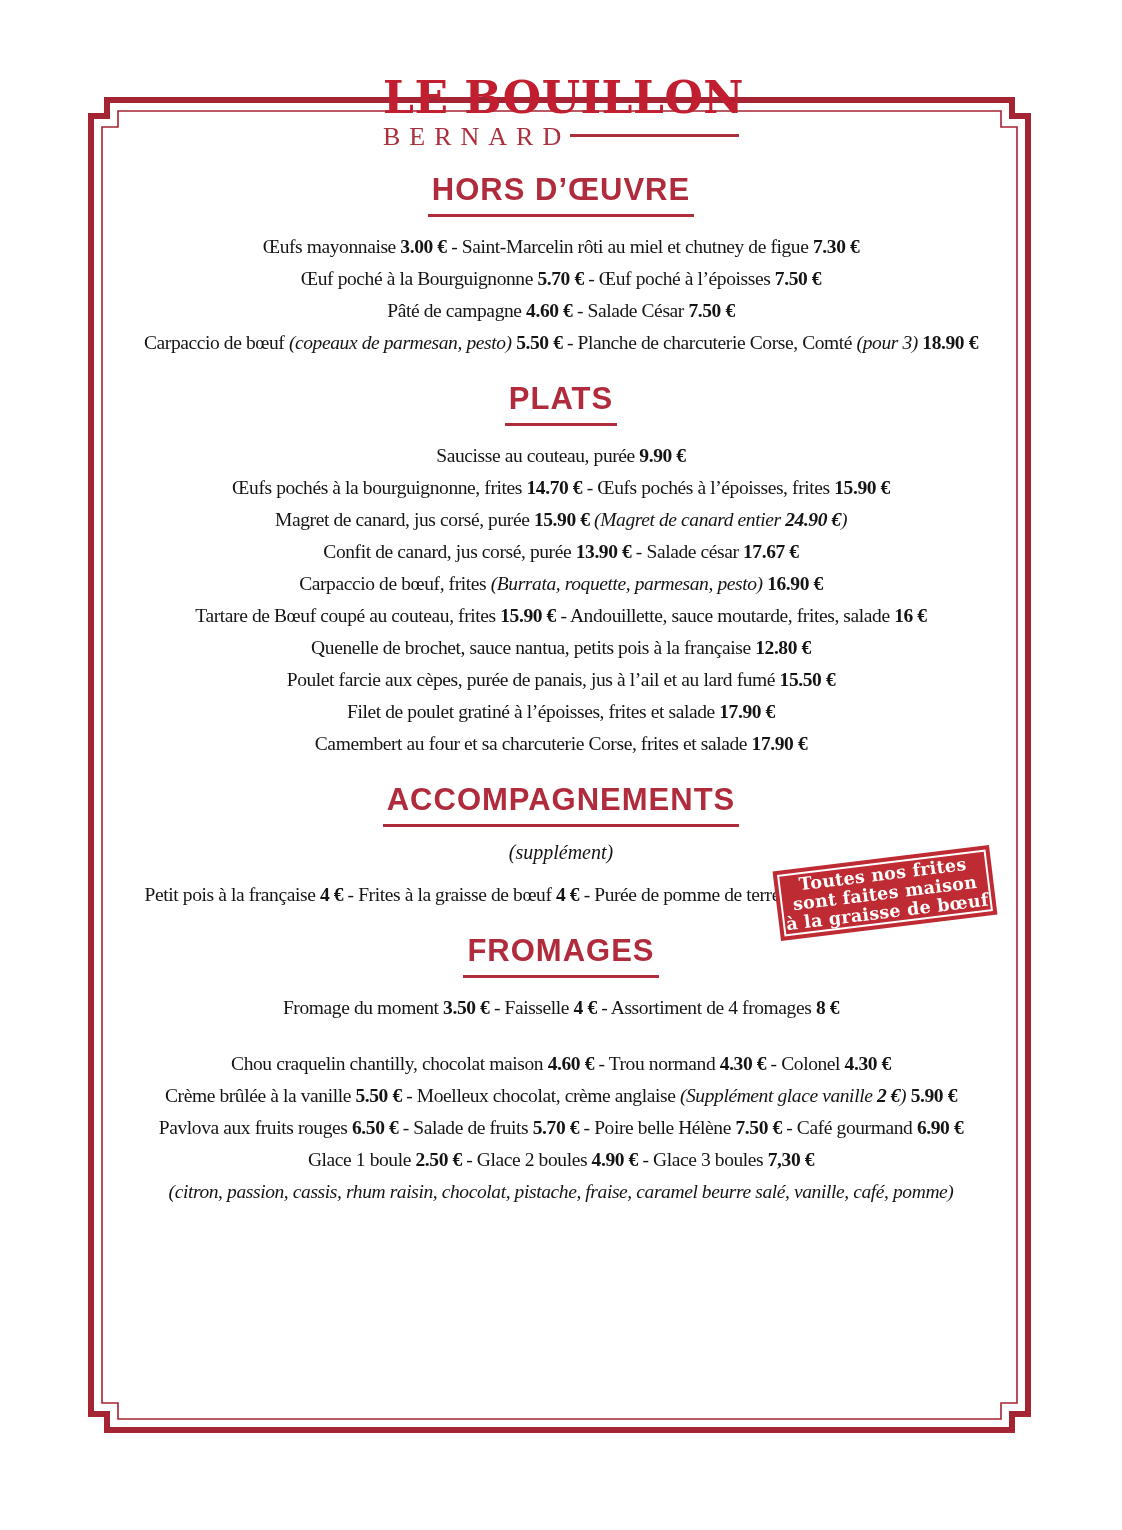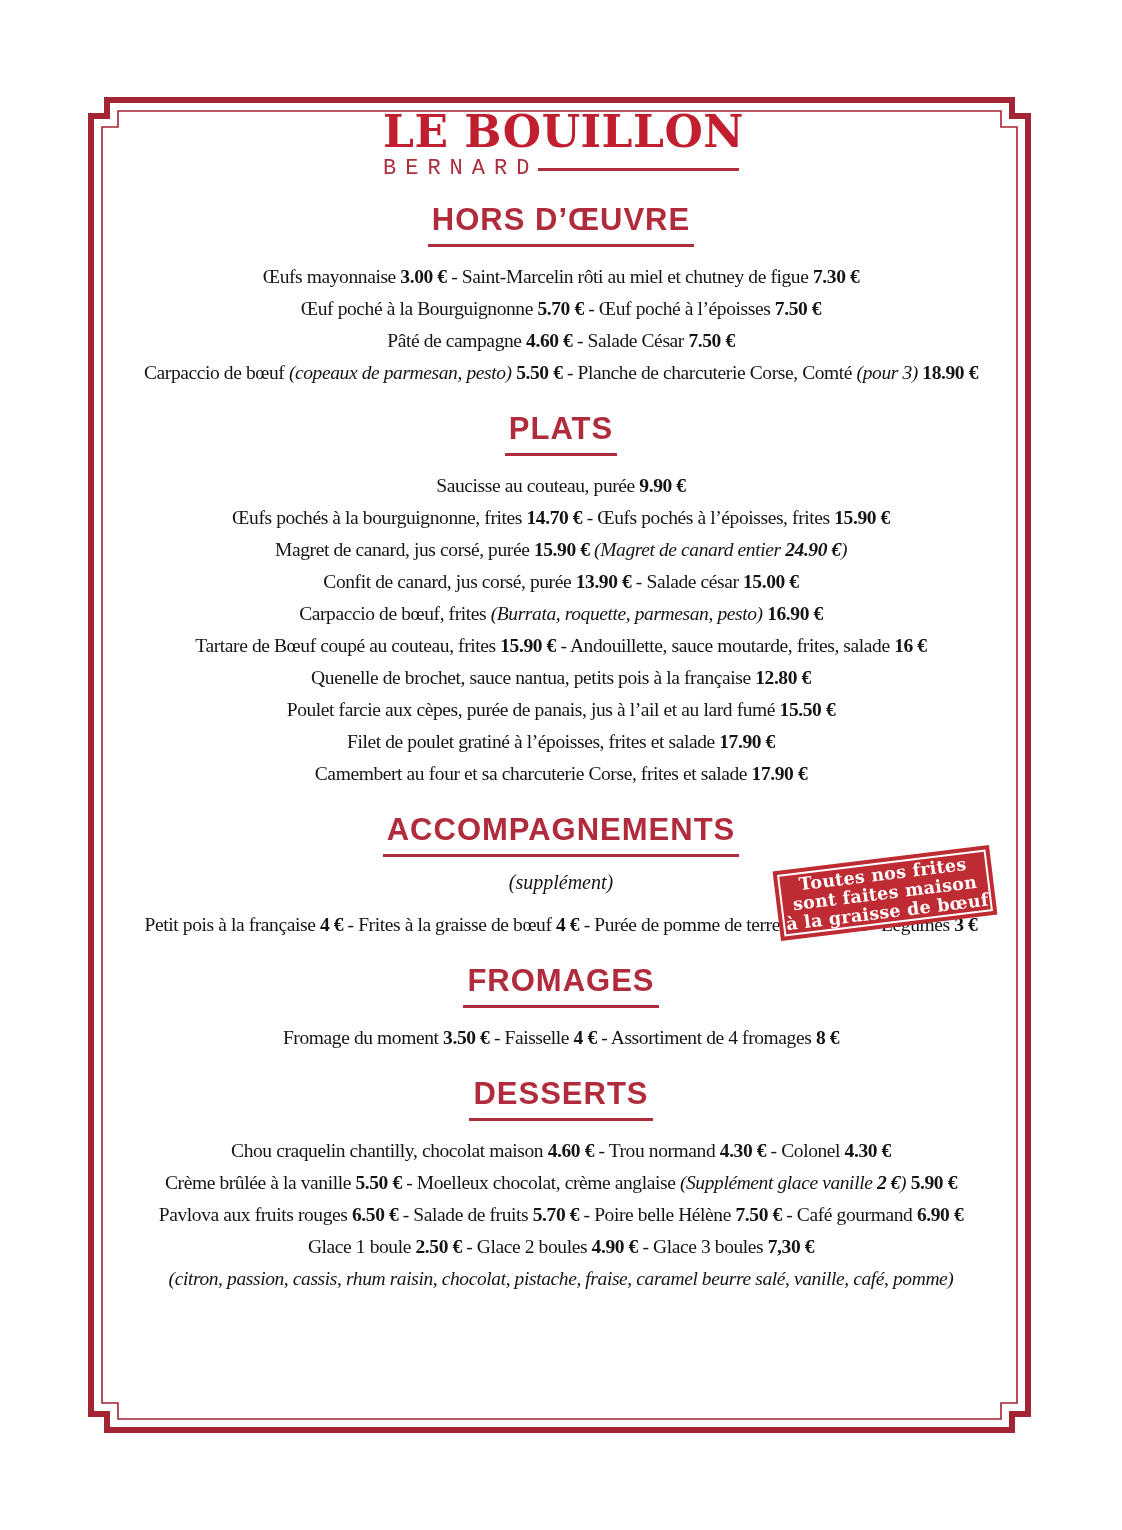--- a/index.html
+++ b/index.html
@@ -10,30 +10,30 @@
     --stamp-red:#be2b33;
     --stamp-text:#ffffff;
     --ink:#141414;
   }
   html,body{margin:0;padding:0;background:#ffffff;}
   .page{
     position:relative;width:1122px;height:1530px;background:#ffffff;
     font-family:"Liberation Serif",serif;overflow:hidden;margin:0 auto;
   }
   .frame{position:absolute;left:0;top:0;width:1122px;height:1530px;pointer-events:none;}
-  .content{position:absolute;left:0;top:0;right:0;bottom:0;padding-top:109px;text-align:center;}
+  .content{position:absolute;left:0;top:0;right:0;bottom:0;padding-top:75px;text-align:center;}
   
   .logo{width:356px;margin:0 auto;text-align:left;}
   .logo-title{
     font-family:"DejaVu Serif",serif;font-weight:bold;font-size:44px;line-height:1.05;
     color:var(--logo-red);letter-spacing:.5px;white-space:nowrap;
   }
   .logo-sub{display:flex;align-items:flex-start;margin-top:3px;}
   .logo-sub-text{
-    font-family:Liberation Mono, monospace;font-size:22px;letter-spacing:9px;
+    font-family:Liberation Serif, serif;font-size:26px;letter-spacing:9px;
     color:var(--subtitle-red);line-height:1;white-space:nowrap;
   }
   .logo-rule{flex:1;height:3px;background:var(--subtitle-red);margin-top:10px;}
   
   .section{margin-top:24px;position:relative;}
   .section-title{
     display:inline-block;font-family:"Liberation Sans",sans-serif;font-weight:bold;
     font-size:31px;letter-spacing:1px;color:var(--accent);
     padding:0 4px 9px 4px;border-bottom:3px solid var(--accent);line-height:1;
   }
@@ -89,21 +89,21 @@
           <p class="item"><span>Carpaccio de bœuf </span><span style="font-style: italic;">(copeaux de parmesan, pesto) </span><span style="font-weight: bold;">5.50 €</span><span> - Planche de charcuterie Corse, Comté </span><span style="font-style: italic;">(pour 3) </span><span style="font-weight: bold;">18.90 €</span></p>
         </div>
     </div>
 
     <div class="section">
       <span class="section-title">PLATS</span>
       <div class="items">
           <p class="item"><span>Saucisse au couteau, purée </span><span style="font-weight: bold;">9.90 €</span></p>
           <p class="item"><span>Œufs pochés à la bourguignonne, frites </span><span style="font-weight: bold;">14.70 €</span><span> - Œufs pochés à l’époisses, frites </span><span style="font-weight: bold;">15.90 €</span></p>
           <p class="item"><span>Magret de canard, jus corsé, purée </span><span style="font-weight: bold;">15.90 €</span><span> </span><span style="font-style: italic;">(Magret de canard entier </span><span style="font-weight: bold; font-style: italic;">24.90 €</span><span style="font-style: italic;">)</span></p>
-          <p class="item"><span>Confit de canard, jus corsé, purée </span><span style="font-weight: bold;">13.90 €</span><span> - Salade césar </span><span style="font-weight: bold;">15.00 €</span></p>
+          <p class="item"><span>Confit de canard, jus corsé, purée </span><span style="font-weight: bold;">13.90 €</span><span> - Salade césar </span><span style="font-weight: bold;">17.67 €</span></p>
           <p class="item"><span>Carpaccio de bœuf, frites </span><span style="font-style: italic;">(Burrata, roquette, parmesan, pesto) </span><span style="font-weight: bold;">16.90 €</span></p>
           <p class="item"><span>Tartare de Bœuf coupé au couteau, frites </span><span style="font-weight: bold;">15.90 €</span><span> - Andouillette, sauce moutarde, frites, salade </span><span style="font-weight: bold;">16 €</span></p>
           <p class="item"><span>Quenelle de brochet, sauce nantua, petits pois à la française </span><span style="font-weight: bold;">12.80 €</span></p>
           <p class="item"><span>Poulet farcie aux cèpes, purée de panais, jus à l’ail et au lard fumé </span><span style="font-weight: bold;">15.50 €</span></p>
           <p class="item"><span>Filet de poulet gratiné à l’époisses, frites et salade </span><span style="font-weight: bold;">17.90 €</span></p>
           <p class="item"><span>Camembert au four et sa charcuterie Corse, frites et salade </span><span style="font-weight: bold;">17.90 €</span></p>
         </div>
     </div>
 
     <div class="section">
@@ -115,21 +115,20 @@
     </div>
 
     <div class="section">
       <span class="section-title">FROMAGES</span>
       <div class="items">
           <p class="item"><span>Fromage du moment </span><span style="font-weight: bold;">3.50 €</span><span> - Faisselle </span><span style="font-weight: bold;">4 €</span><span> - Assortiment de 4 fromages </span><span style="font-weight: bold;">8 €</span></p>
         </div>
     </div>
 
     <div class="section">
-      <span class="section-title">DESSERTS</span>
       <div class="items">
           <p class="item"><span>Chou craquelin chantilly, chocolat maison </span><span style="font-weight: bold;">4.60 €</span><span> - Trou normand </span><span style="font-weight: bold;">4.30 €</span><span> - Colonel </span><span style="font-weight: bold;">4.30 €</span></p>
           <p class="item"><span>Crème brûlée à la vanille </span><span style="font-weight: bold;">5.50 €</span><span> - Moelleux chocolat, crème anglaise </span><span style="font-style: italic;">(Supplément glace vanille </span><span style="font-weight: bold; font-style: italic;">2 €</span><span style="font-style: italic;">) </span><span style="font-weight: bold;">5.90 €</span></p>
           <p class="item"><span>Pavlova aux fruits rouges </span><span style="font-weight: bold;">6.50 €</span><span> - Salade de fruits </span><span style="font-weight: bold;">5.70 €</span><span> - Poire belle Hélène </span><span style="font-weight: bold;">7.50 €</span><span> - Café gourmand </span><span style="font-weight: bold;">6.90 €</span></p>
           <p class="item"><span>Glace 1 boule </span><span style="font-weight: bold;">2.50 €</span><span> - Glace 2 boules </span><span style="font-weight: bold;">4.90 €</span><span> - Glace 3 boules </span><span style="font-weight: bold;">7,30 €</span></p>
           <p class="item"><span style="font-style: italic;">(citron, passion, cassis, rhum raisin, chocolat, pistache, fraise, caramel beurre salé, vanille, café, pomme)</span></p>
         </div>
     </div>
 
   </div>

